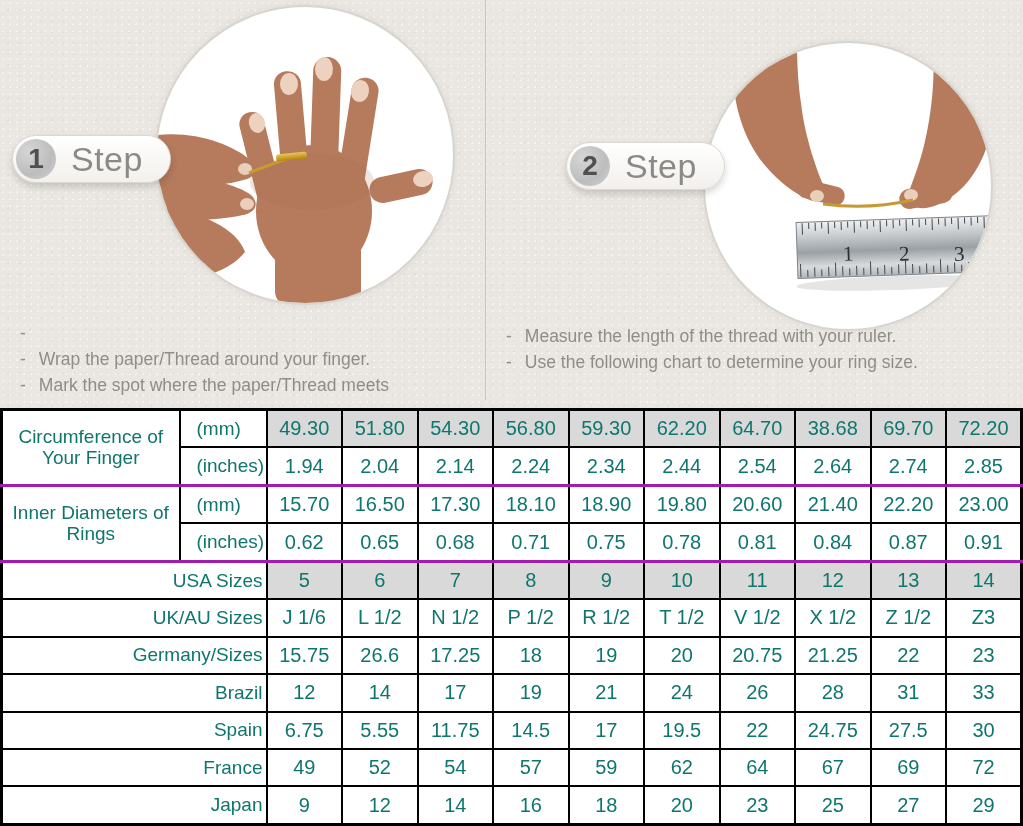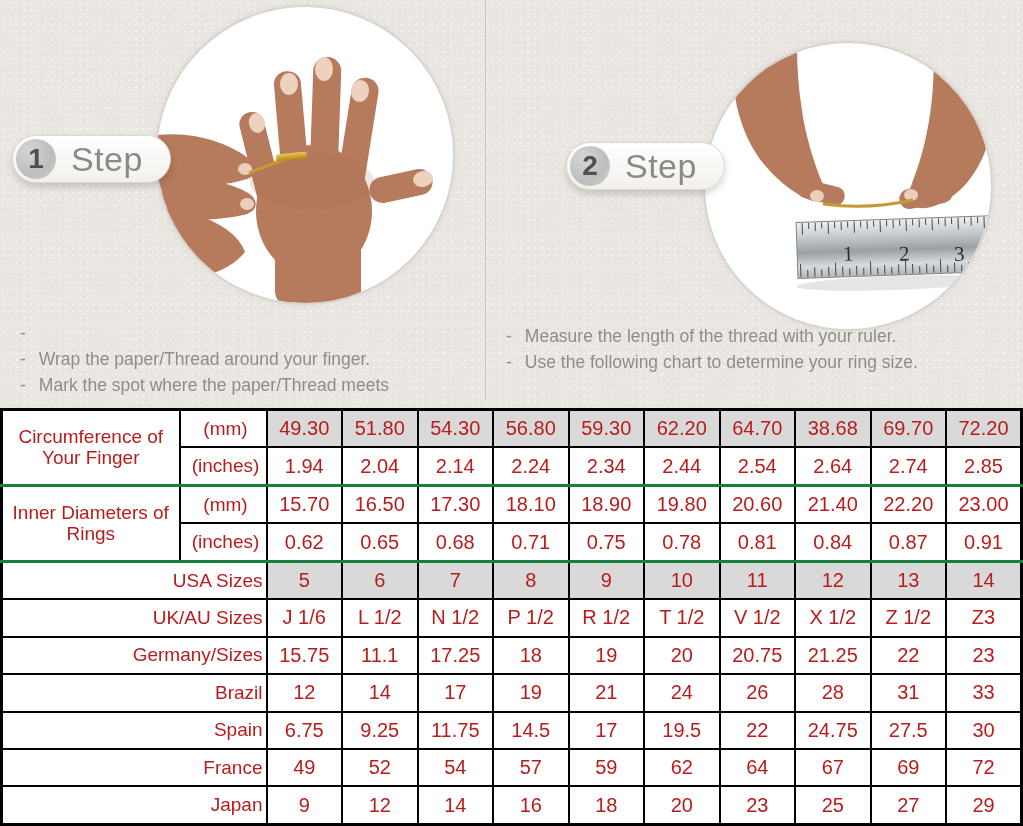--- a/index.html
+++ b/index.html
@@ -51,31 +51,31 @@
   .instr-1{left:20px;top:322px;}
   .instr-2{left:506px;top:325px;}
   .instructions .line{display:flex;gap:13px;margin-bottom:3px;white-space:nowrap;}
   .instructions .dash{flex:0 0 auto;}
 
   table.size-table{
     position:absolute;left:0;top:408px;width:1023px;height:418px;
     border-collapse:collapse;table-layout:fixed;
     background:#fff;border:3px solid #000;
     font-family:"Liberation Sans",sans-serif;
-    color:#b91c1c;
+    color:#0f766e;
   }
   .size-table td{
     border:2px solid #000;height:34px;padding:0 3px;
     text-align:center;font-size:20px;overflow:hidden;white-space:nowrap;
   }
   .size-table td.lbl{text-align:right;padding-left:8px;font-size:19px;}
   .size-table td.group-lbl{text-align:center;white-space:normal;line-height:21px;padding-left:3px;}
-  .size-table td.unit{text-align:center;padding-left:8px;font-size:19px;}
+  .size-table td.unit{text-align:left;padding-left:16px;font-size:19px;}
   .size-table td.shaded{background:#d9d9d9;}
-  .size-table tr.group-start td{border-top:3px solid #15803d;}
+  .size-table tr.group-start td{border-top:3px solid #a21caf;}
 </style>
 </head>
 <body>
 
 <div class="page">
 
   <div class="top-section">
     <div class="divider"></div>
 
     <div class="photo-circle circle-1">
@@ -275,21 +275,21 @@
           <td class="val">R 1/2</td>
           <td class="val">T 1/2</td>
           <td class="val">V 1/2</td>
           <td class="val">X 1/2</td>
           <td class="val">Z 1/2</td>
           <td class="val">Z3</td>
         </tr>
         <tr>
           <td class="lbl" colspan="2">Germany/Sizes</td>
           <td class="val">15.75</td>
-          <td class="val">11.1</td>
+          <td class="val">26.6</td>
           <td class="val">17.25</td>
           <td class="val">18</td>
           <td class="val">19</td>
           <td class="val">20</td>
           <td class="val">20.75</td>
           <td class="val">21.25</td>
           <td class="val">22</td>
           <td class="val">23</td>
         </tr>
         <tr>
@@ -301,21 +301,21 @@
           <td class="val">21</td>
           <td class="val">24</td>
           <td class="val">26</td>
           <td class="val">28</td>
           <td class="val">31</td>
           <td class="val">33</td>
         </tr>
         <tr>
           <td class="lbl" colspan="2">Spain</td>
           <td class="val">6.75</td>
-          <td class="val">9.25</td>
+          <td class="val">5.55</td>
           <td class="val">11.75</td>
           <td class="val">14.5</td>
           <td class="val">17</td>
           <td class="val">19.5</td>
           <td class="val">22</td>
           <td class="val">24.75</td>
           <td class="val">27.5</td>
           <td class="val">30</td>
         </tr>
         <tr>

